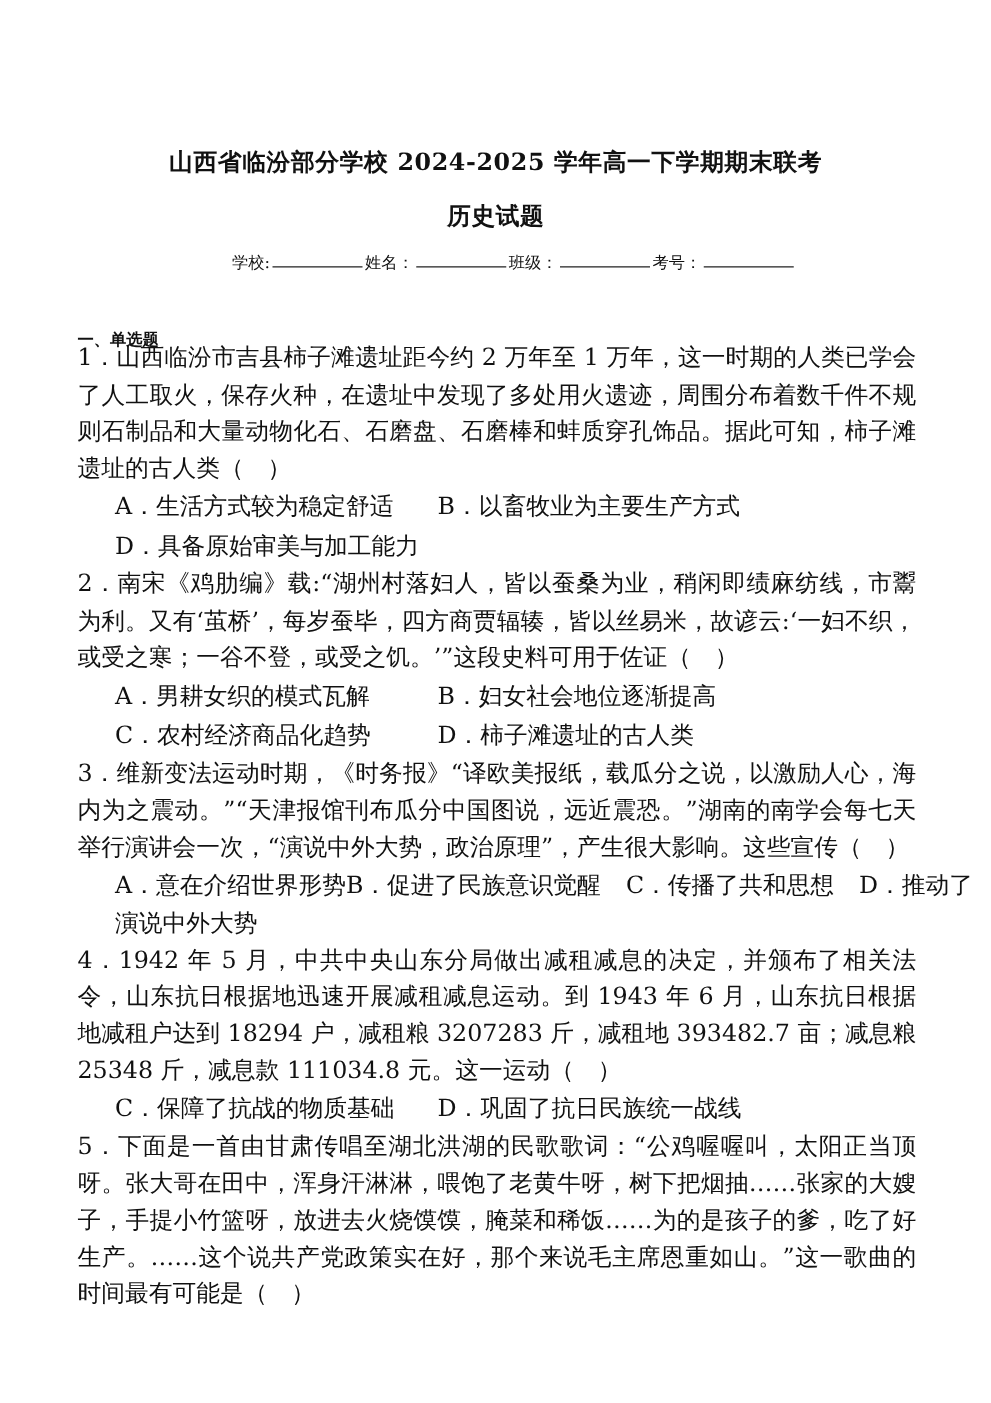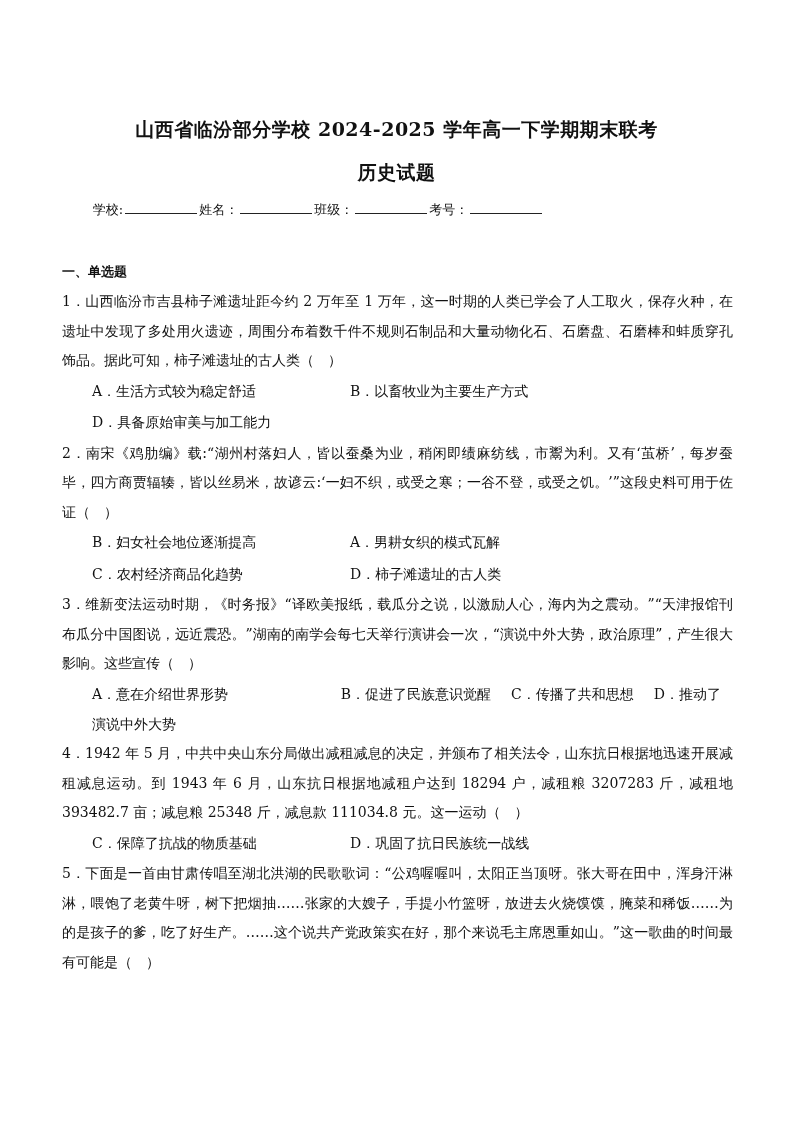--- a/index.html
+++ b/index.html
@@ -9,33 +9,33 @@
       color: #111;
     }
     .page { position: absolute; left: 0; top: 0; width: 793px; height: 1122px; }
     .title {
       position: absolute; left: 0; width: 793px; text-align: center;
       font-weight: bold; font-size: 19px; letter-spacing: 0.5px;
     }
     .title.main { top: 117px; }
     .title.sub { top: 160px; }
     .info {
-      position: absolute; top: 201px; left: 0; width: 637px; text-align: center;
+      position: absolute; top: 201px; left: 0; width: 637px; text-align: right;
       font-size: 13px; white-space: nowrap;
     }
     .info .blank {
       display: inline-block; width: 72px; border-bottom: 1px solid #222;
       height: 12px; vertical-align: baseline; margin: 0 2px;
     }
     .section {
       position: absolute; left: 62px; top: 263px; font-size: 13px; font-weight: bold;
     }
     .content {
-      position: absolute; left: 62px; top: 287px; width: 671px;
-      font-size: 14px; line-height: 29.5px;
+      position: absolute; left: 62px; top: 272px; width: 671px;
+      font-size: 19px; line-height: 29.5px;
     }
     .q-stem { text-align: justify; }
     .opts { padding-left: 30px; }
     .opt-row { display: flex; height: 31.5px; align-items: center; }
     .opt-row .opt { width: 258px; white-space: nowrap; }
     .opt-row.inline .opt { width: auto; margin-right: 20px; }
     .opt-row.inline .opt.first { width: 258px; margin-right: 0; }
     .opt-row.inline .opt.last { margin-right: 12px; }
     .opt-wrap { height: 29px; line-height: 29px; }
   </style>
@@ -65,22 +65,22 @@
         <div class="opt-row">
           <span class="opt">D．具备原始审美与加工能力</span>
         </div>
       </div>
     </div>
 
     <div class="question">
       <div class="q-stem">2．南宋《鸡肋编》载:“湖州村落妇人，皆以蚕桑为业，稍闲即绩麻纺线，市鬻为利。又有‘茧桥’，每岁蚕毕，四方商贾辐辏，皆以丝易米，故谚云:‘一妇不织，或受之寒；一谷不登，或受之饥。’”这段史料可用于佐证（　）</div>
       <div class="opts">
         <div class="opt-row">
+          <span class="opt">A．男耕女织的模式瓦解</span>
           <span class="opt">B．妇女社会地位逐渐提高</span>
-          <span class="opt">A．男耕女织的模式瓦解</span>
         </div>
         <div class="opt-row">
           <span class="opt">C．农村经济商品化趋势</span>
           <span class="opt">D．柿子滩遗址的古人类</span>
         </div>
       </div>
     </div>
 
     <div class="question">
       <div class="q-stem">3．维新变法运动时期，《时务报》“译欧美报纸，载瓜分之说，以激励人心，海内为之震动。”“天津报馆刊布瓜分中国图说，远近震恐。”湖南的南学会每七天举行演讲会一次，“演说中外大势，政治原理”，产生很大影响。这些宣传（　）</div>

